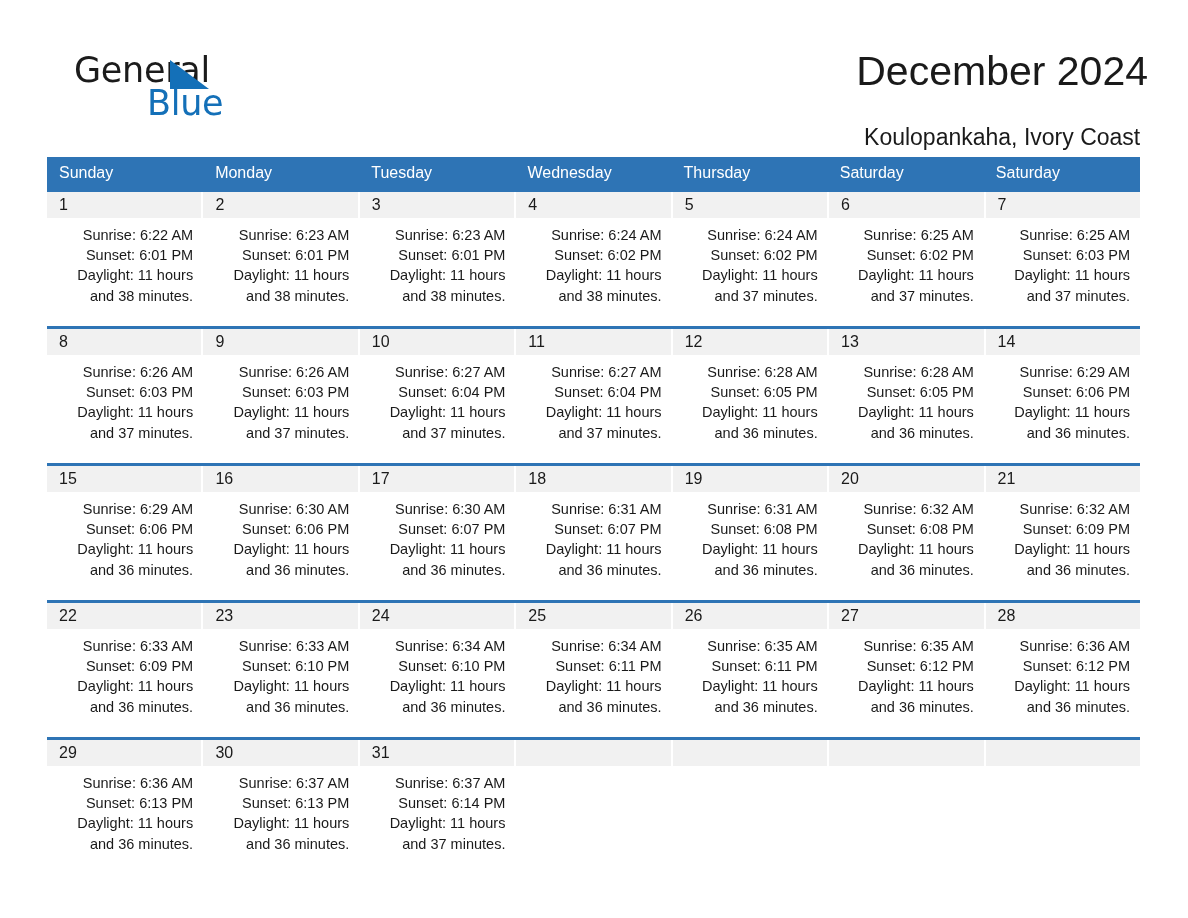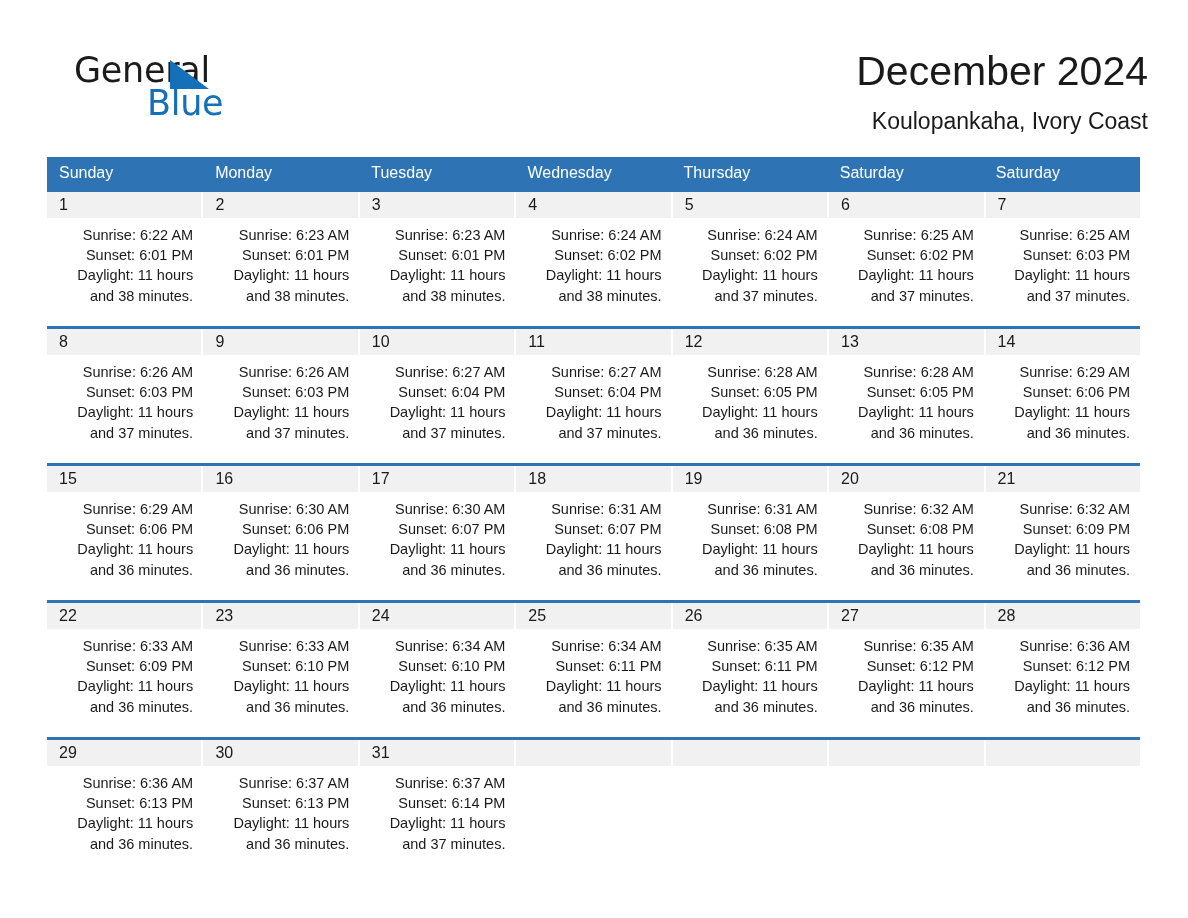--- a/index.html
+++ b/index.html
@@ -64,31 +64,31 @@
     line-height: 36px;
     color: #1470b8;
     letter-spacing: -0.3px;
     font-family: "DejaVu Sans", sans-serif;
     font-weight: 400;
   }
   .title-block {
     position: absolute;
     right: 56px;
     top: 47px;
-    text-align: right;
+    text-align: center;
   }
   .cal-title {
     font-size: 41px;
     line-height: 48px;
     font-weight: 400;
     color: #1a1a1a;
     white-space: nowrap;
   }
   .cal-subtitle {
-    margin-top: 12px;
+    margin-top: 28px;
     font-size: 23px;
     line-height: 28px;
     font-weight: 400;
     color: #1a1a1a;
     white-space: nowrap;
   }
 
   
   .calendar {
     position: absolute;

